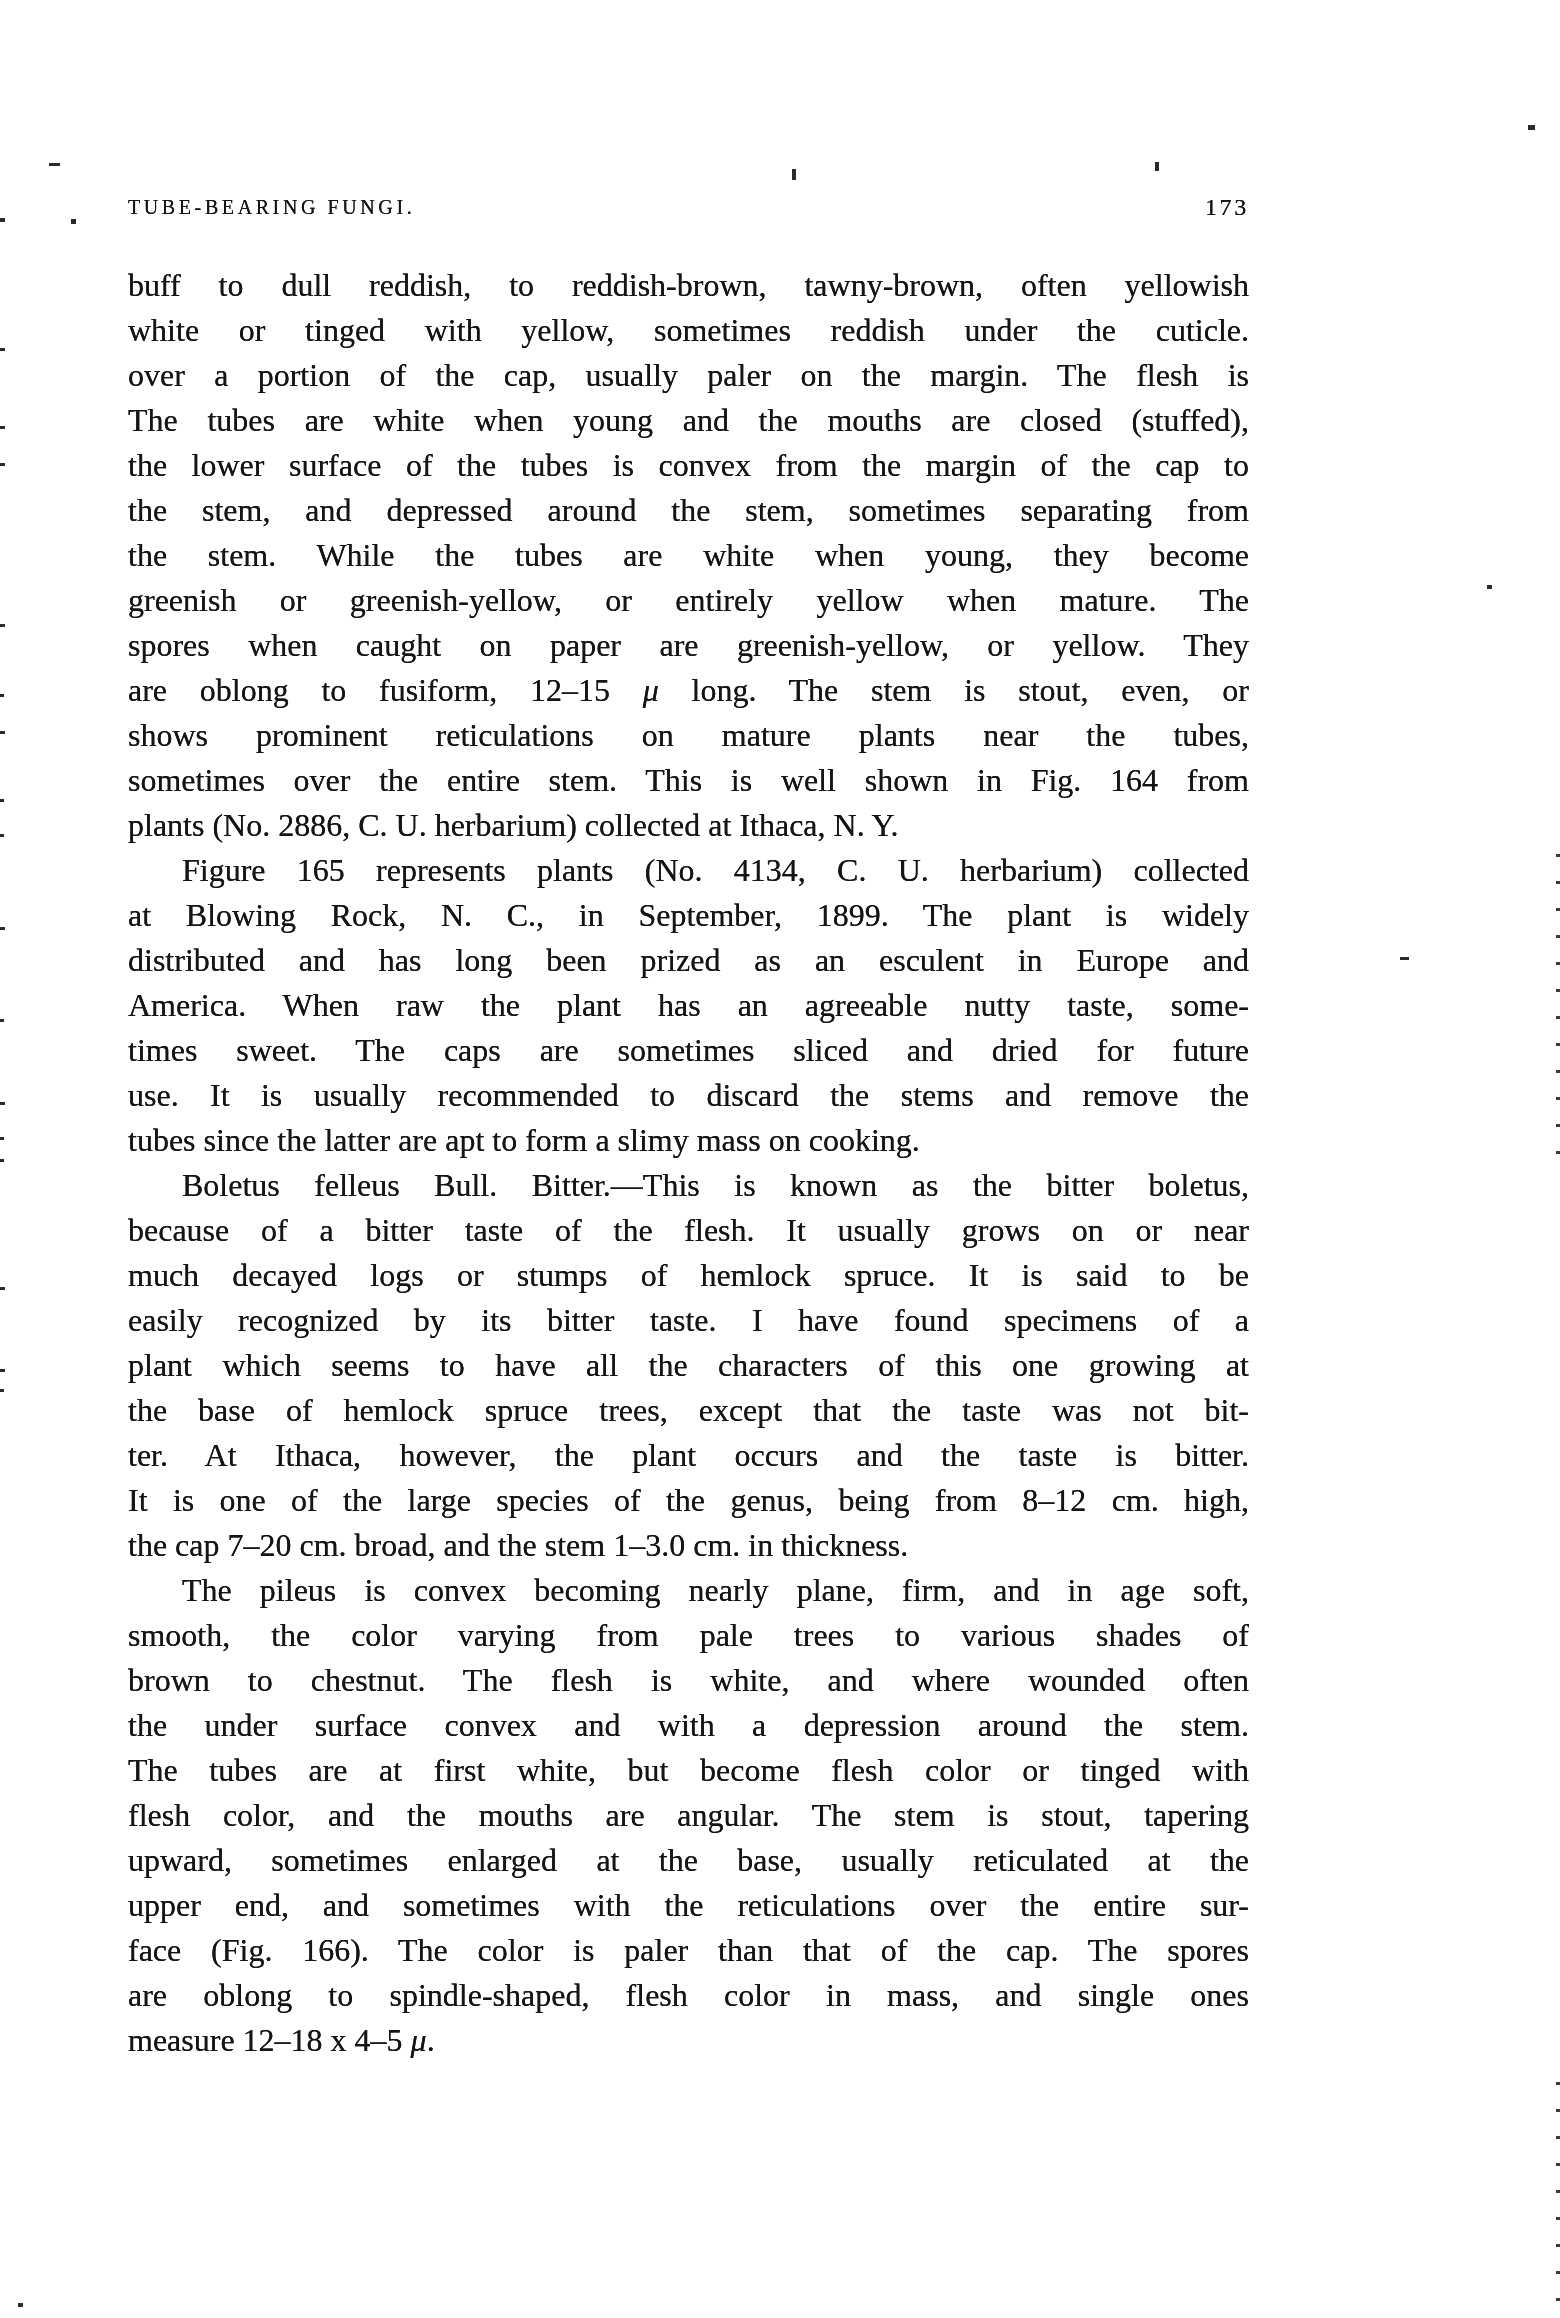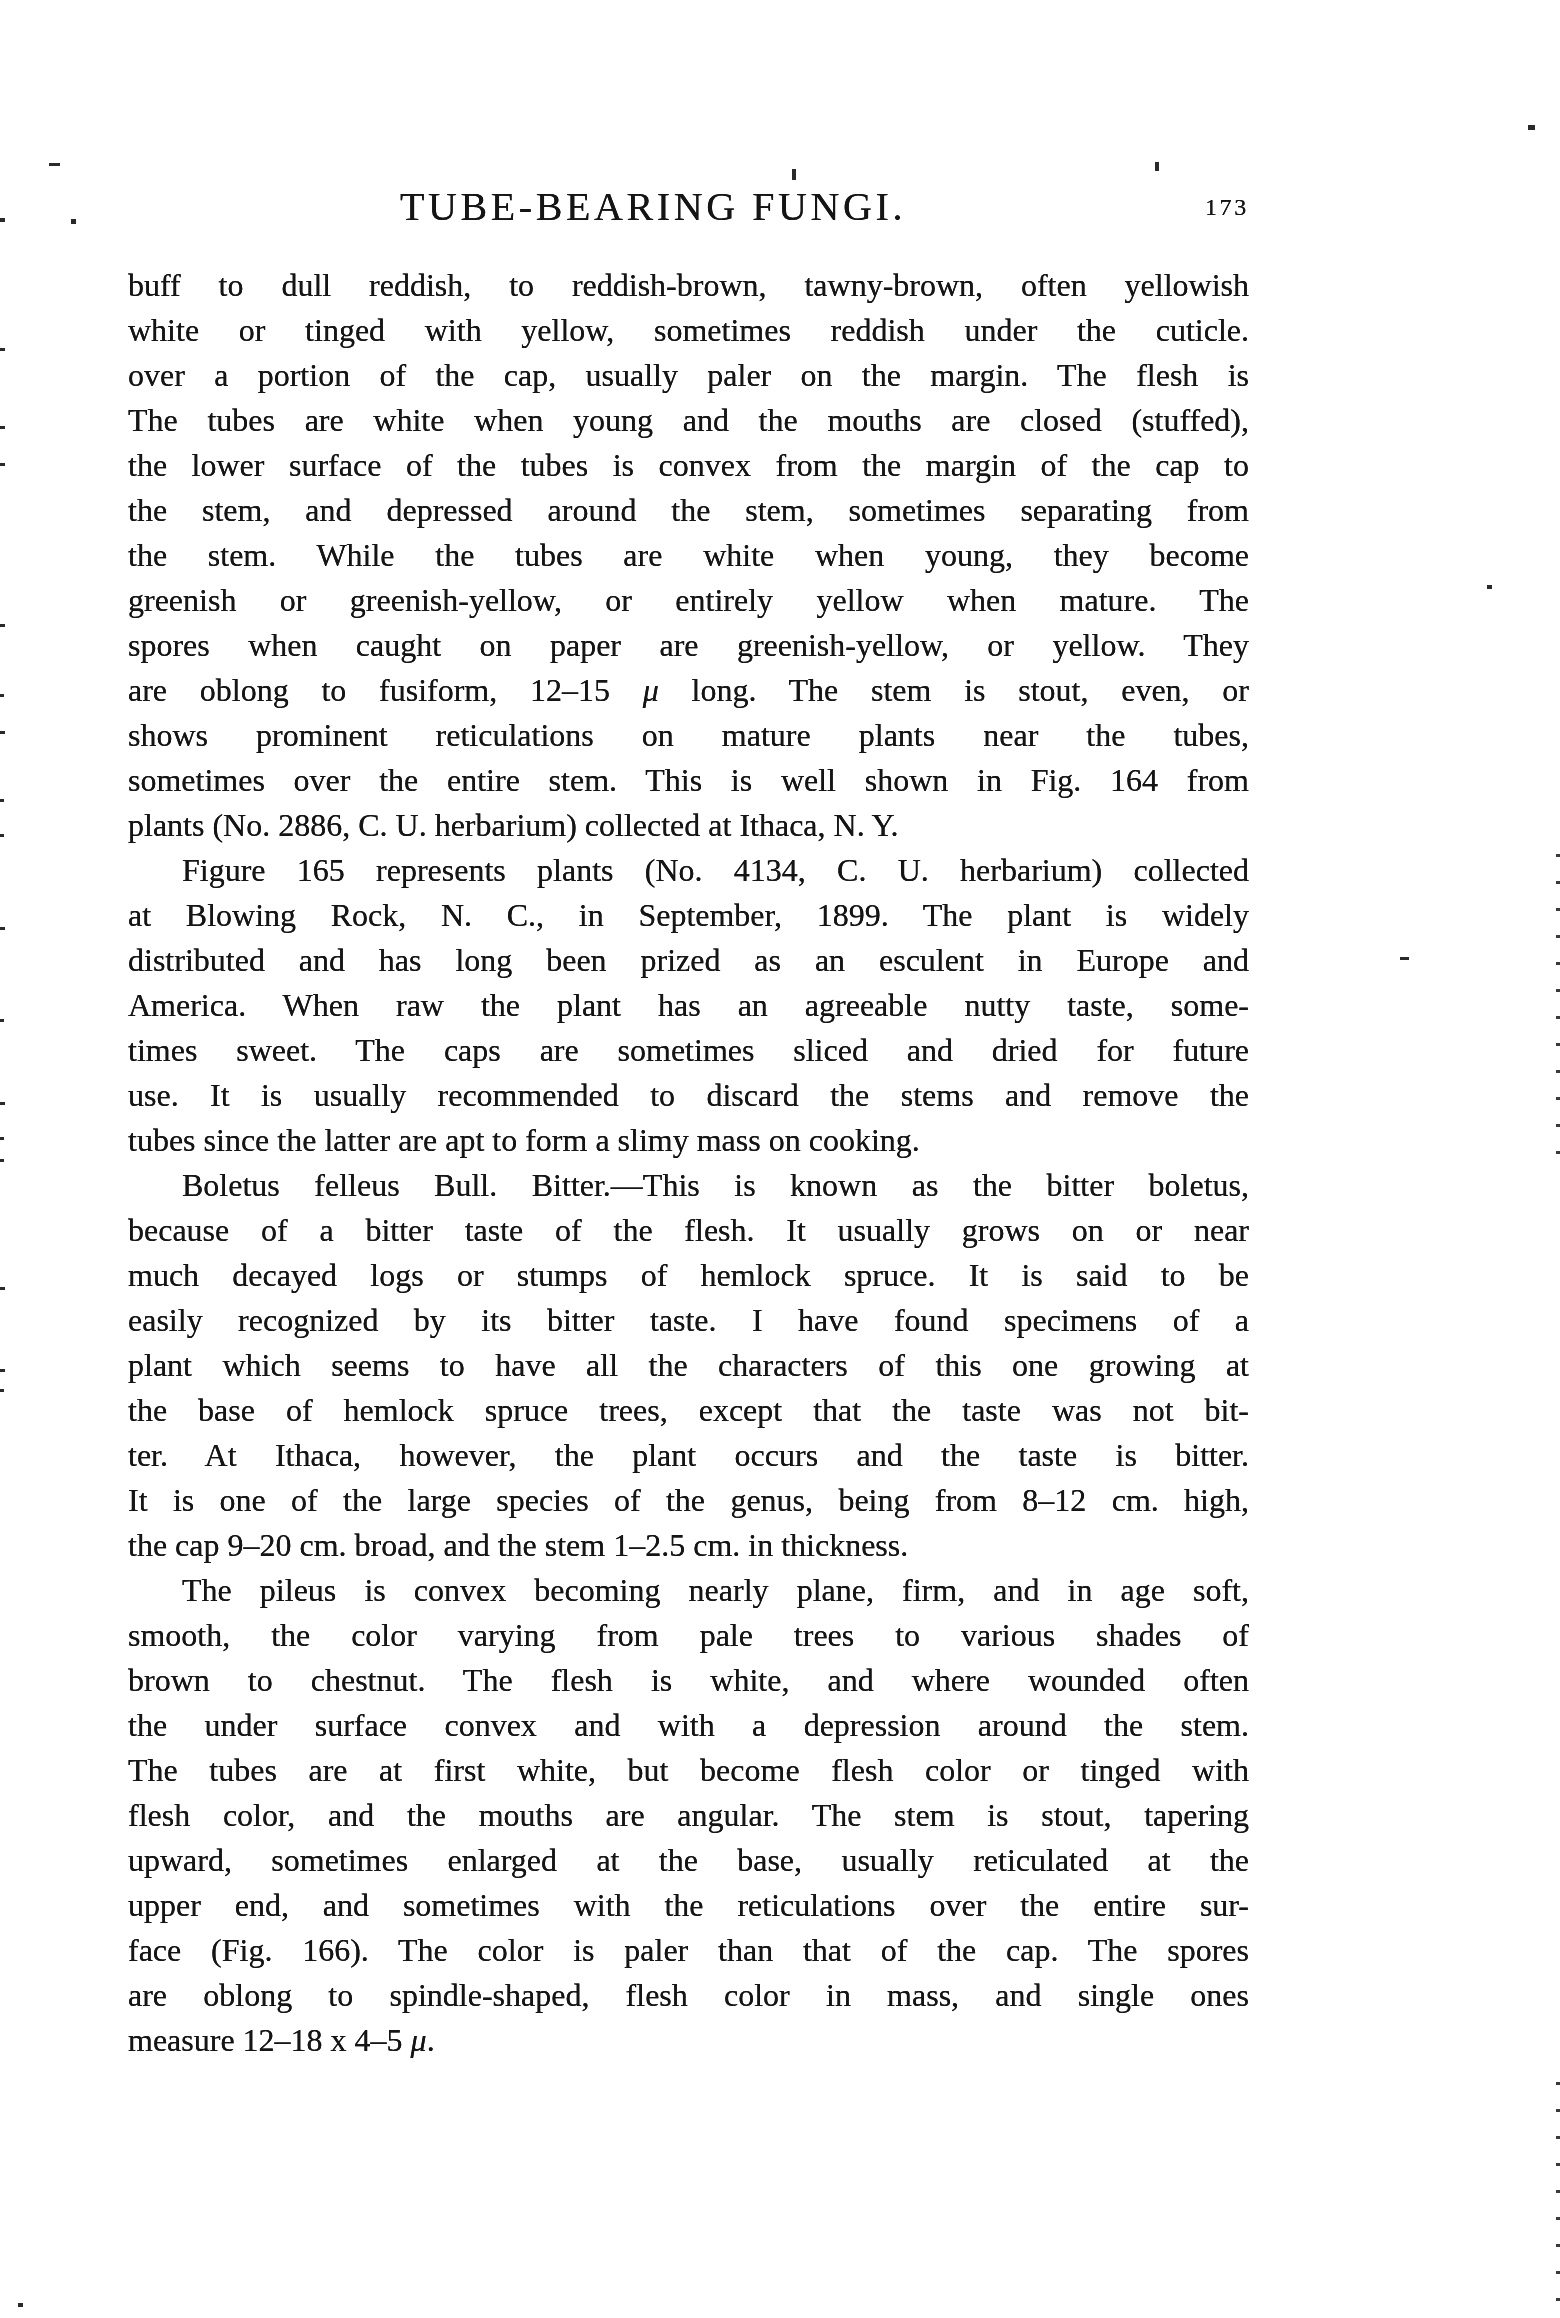--- a/index.html
+++ b/index.html
@@ -8,22 +8,22 @@
     background:#ffffff;
     font-family:"Liberation Serif","DejaVu Serif",serif;
     color:var(--ink,#151515);
   }
   .page{position:relative;width:1561px;height:2319px;overflow:hidden;background:var(--paper,#ffffff);}
   .running-header{
     position:absolute;top:184px;left:128px;width:1121px;height:46px;
   }
   .running-title{
     position:absolute;left:0;right:71px;top:0;
-    text-align:center;
-    font-size:40px;letter-spacing:3.6px;line-height:46px;
+    text-align:left;
+    font-size:20px;letter-spacing:3.6px;line-height:46px;
     white-space:nowrap;
   }
   .page-number{
     position:absolute;right:0;top:0;
     font-size:24px;letter-spacing:2.7px;line-height:46px;
   }
   .text-block{
     position:absolute;top:263px;left:128px;width:1121px;
   }
   .line{
@@ -76,21 +76,21 @@
       <div class="line"><span>use.  It is usually recommended to discard the stems and remove the</span></div>
       <div class="line last"><span>tubes since the latter are apt to form a slimy mass on cooking.</span></div>
       <div class="line indent"><span class="bold">Boletus felleus</span><span> Bull. </span><span class="bold">Bitter.</span><span>—This is known as the bitter boletus,</span></div>
       <div class="line"><span>because of a bitter taste of the flesh.  It usually grows on or near</span></div>
       <div class="line"><span>much decayed logs or stumps of hemlock spruce.  It is said to be</span></div>
       <div class="line"><span>easily recognized by its bitter taste.  I have found specimens of a</span></div>
       <div class="line"><span>plant which seems to have all the characters of this one growing at</span></div>
       <div class="line"><span>the base of hemlock spruce trees, except that the taste was not bit-</span></div>
       <div class="line"><span>ter.  At Ithaca, however, the plant occurs and the taste is bitter.</span></div>
       <div class="line"><span>It is one of the large species of the genus, being from 8–12 cm. high,</span></div>
-      <div class="line last"><span>the cap 9–20 cm. broad, and the stem 1–2.5 cm. in thickness.</span></div>
+      <div class="line last"><span>the cap 7–20 cm. broad, and the stem 1–3.0 cm. in thickness.</span></div>
       <div class="line indent"><span>The </span><span class="bold">pileus</span><span> is convex becoming nearly plane, firm, and in age soft,</span></div>
       <div class="line"><span>smooth, the color varying from pale trees to various shades of</span></div>
       <div class="line"><span>brown to chestnut.  The flesh is white, and where wounded often</span></div>
       <div class="line"><span>the under surface convex and with a depression around the stem.</span></div>
       <div class="line"><span>The tubes are at first white, but become flesh color or tinged with</span></div>
       <div class="line"><span>flesh color, and the mouths are angular.  The </span><span class="bold">stem</span><span> is stout, tapering</span></div>
       <div class="line"><span>upward, sometimes enlarged at the base, usually reticulated at the</span></div>
       <div class="line"><span>upper end, and sometimes with the reticulations over the entire sur-</span></div>
       <div class="line"><span>face (Fig. 166).  The color is paler than that of the cap.  The </span><span class="bold">spores</span></div>
       <div class="line"><span>are oblong to spindle-shaped, flesh color in mass, and single ones</span></div>

